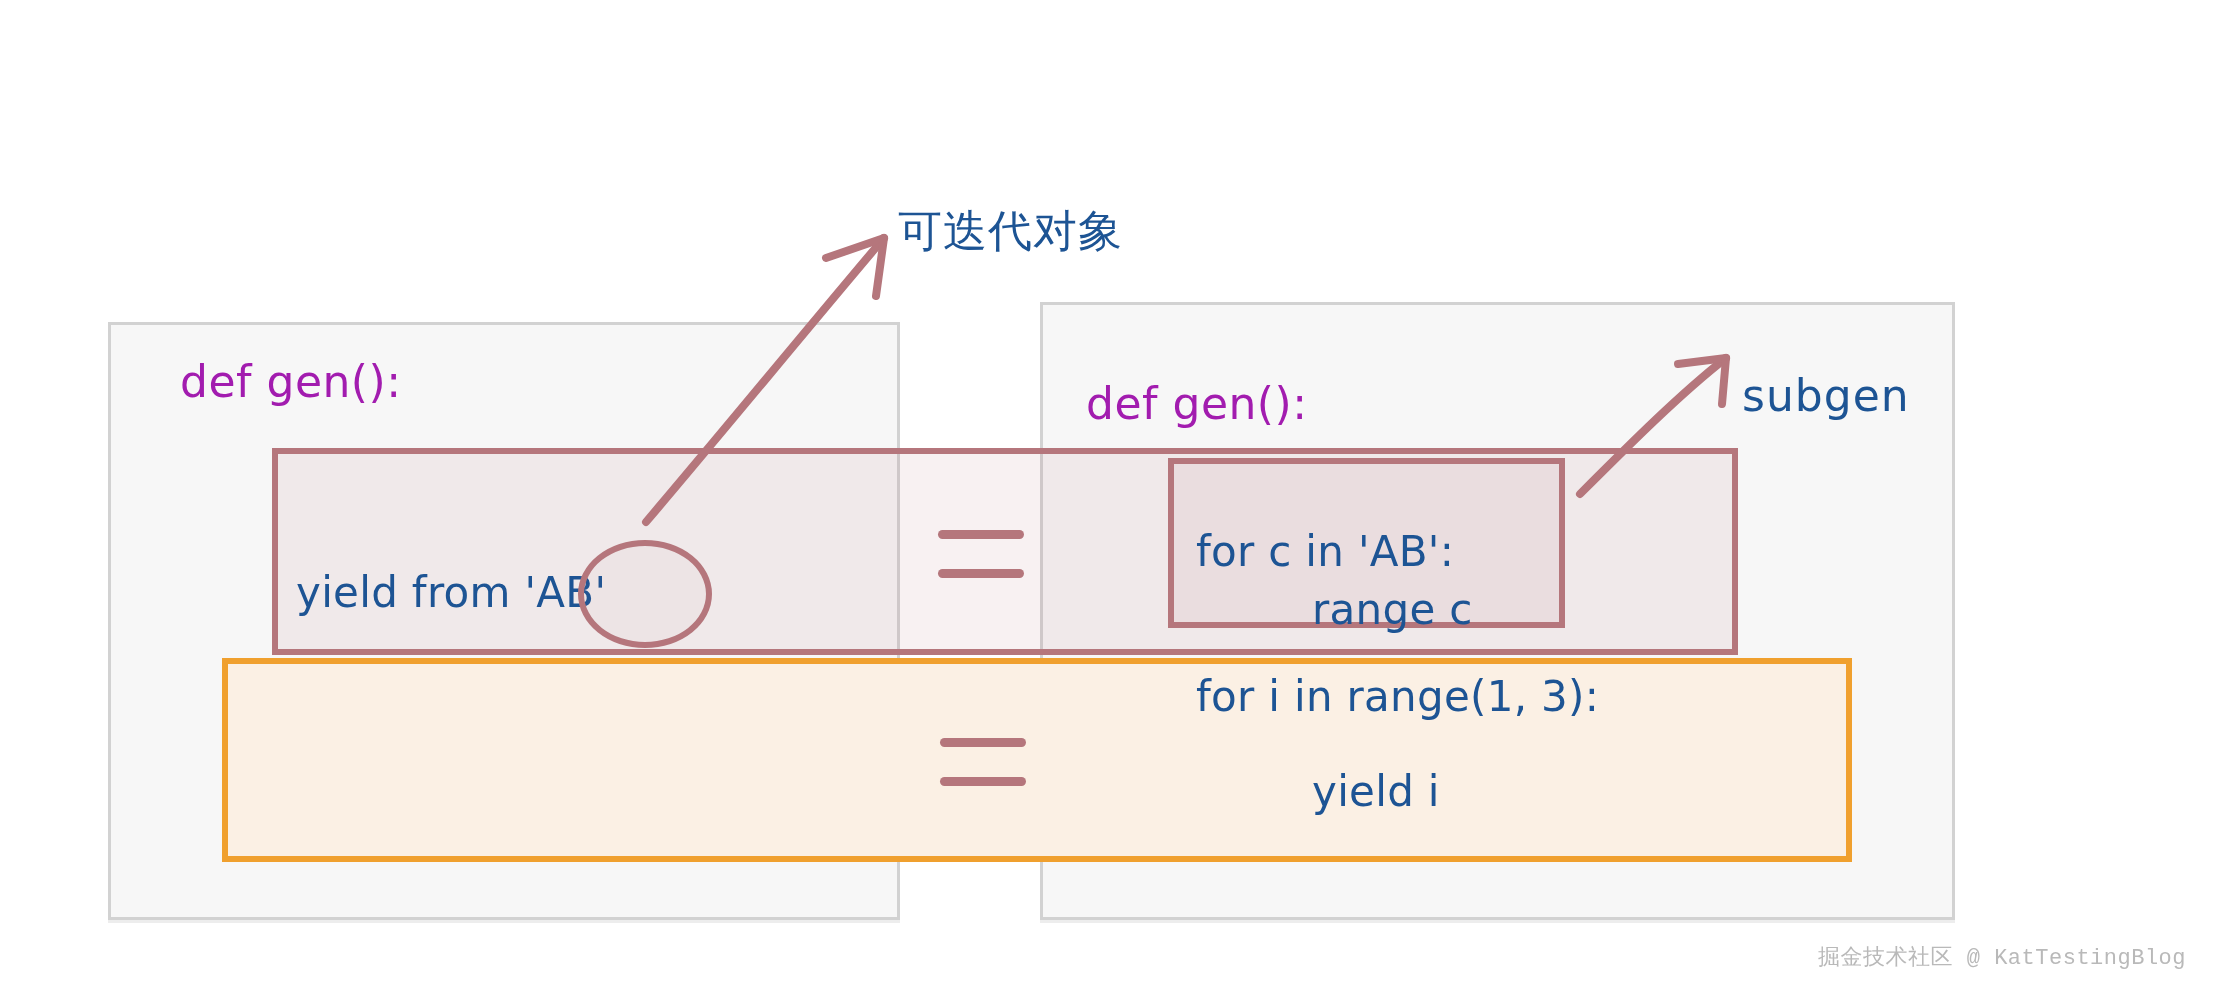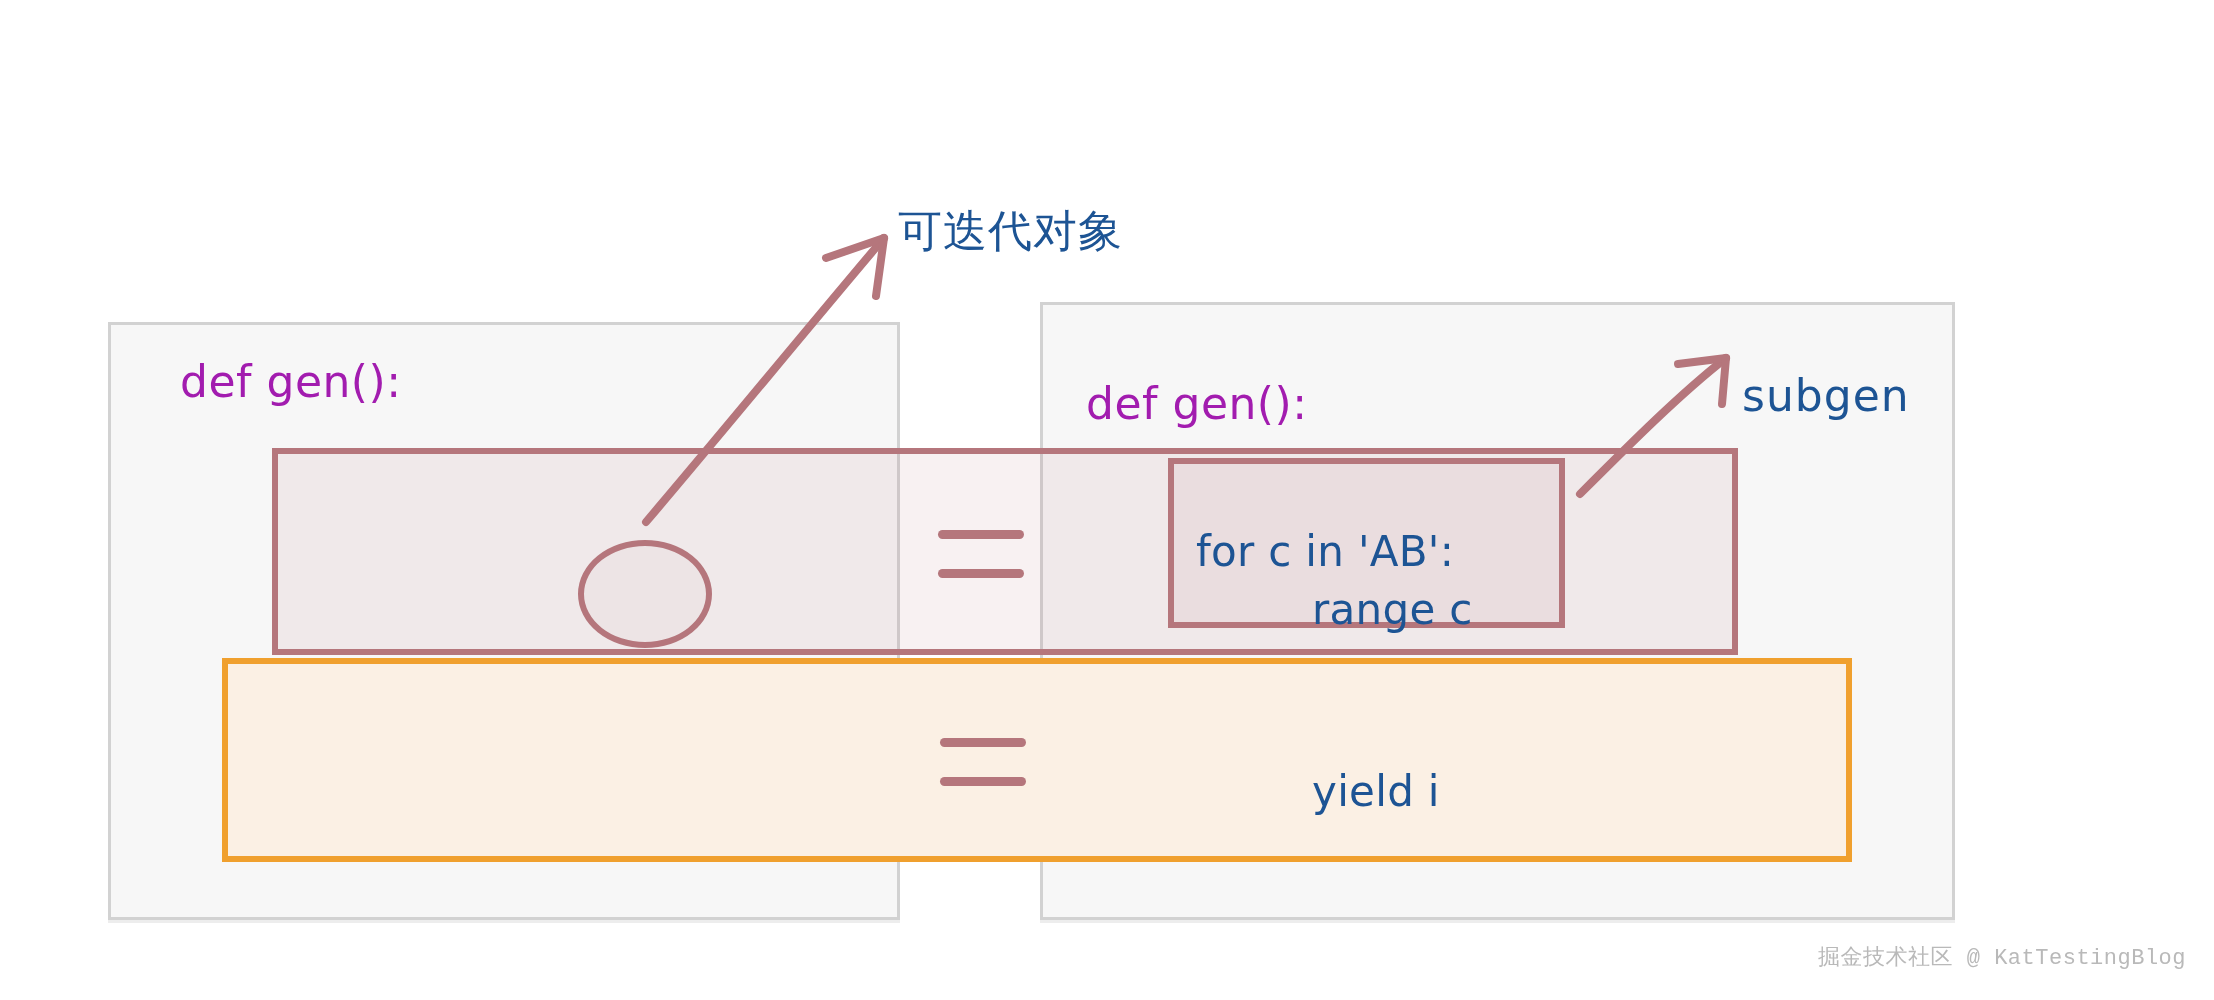--- a/index.html
+++ b/index.html
@@ -178,30 +178,32 @@
 
 
   <div class="panel" id="panel-left"></div>
   <div class="panel-head" id="head-left">def gen():</div>
 
   <div class="panel" id="panel-right"></div>
   <div class="panel-head" id="head-right">def gen():</div>
 
   <div id="red-band"></div>
 
+  <div class="code" id="code-left-1">yield from 'AB'</div>
 
   <div id="ab-circle"></div>
 
   <div id="red-inner"></div>
 
   <div class="code" id="code-right-1">for c in 'AB':</div>
   <div class="code" id="code-right-2">range c</div>
 
   <div id="orange-band"></div>
 
+  <div class="code" id="code-right-3">for i in range(1, 3):</div>
   <div class="code" id="code-right-4">yield i</div>
 
   <div class="equals" id="equals-1">
     <span class="b1"></span>
       <span class="b2"></span>
   </div>
   <div class="equals" id="equals-2">
     <span class="b1"></span>
       <span class="b2"></span>
   </div>

